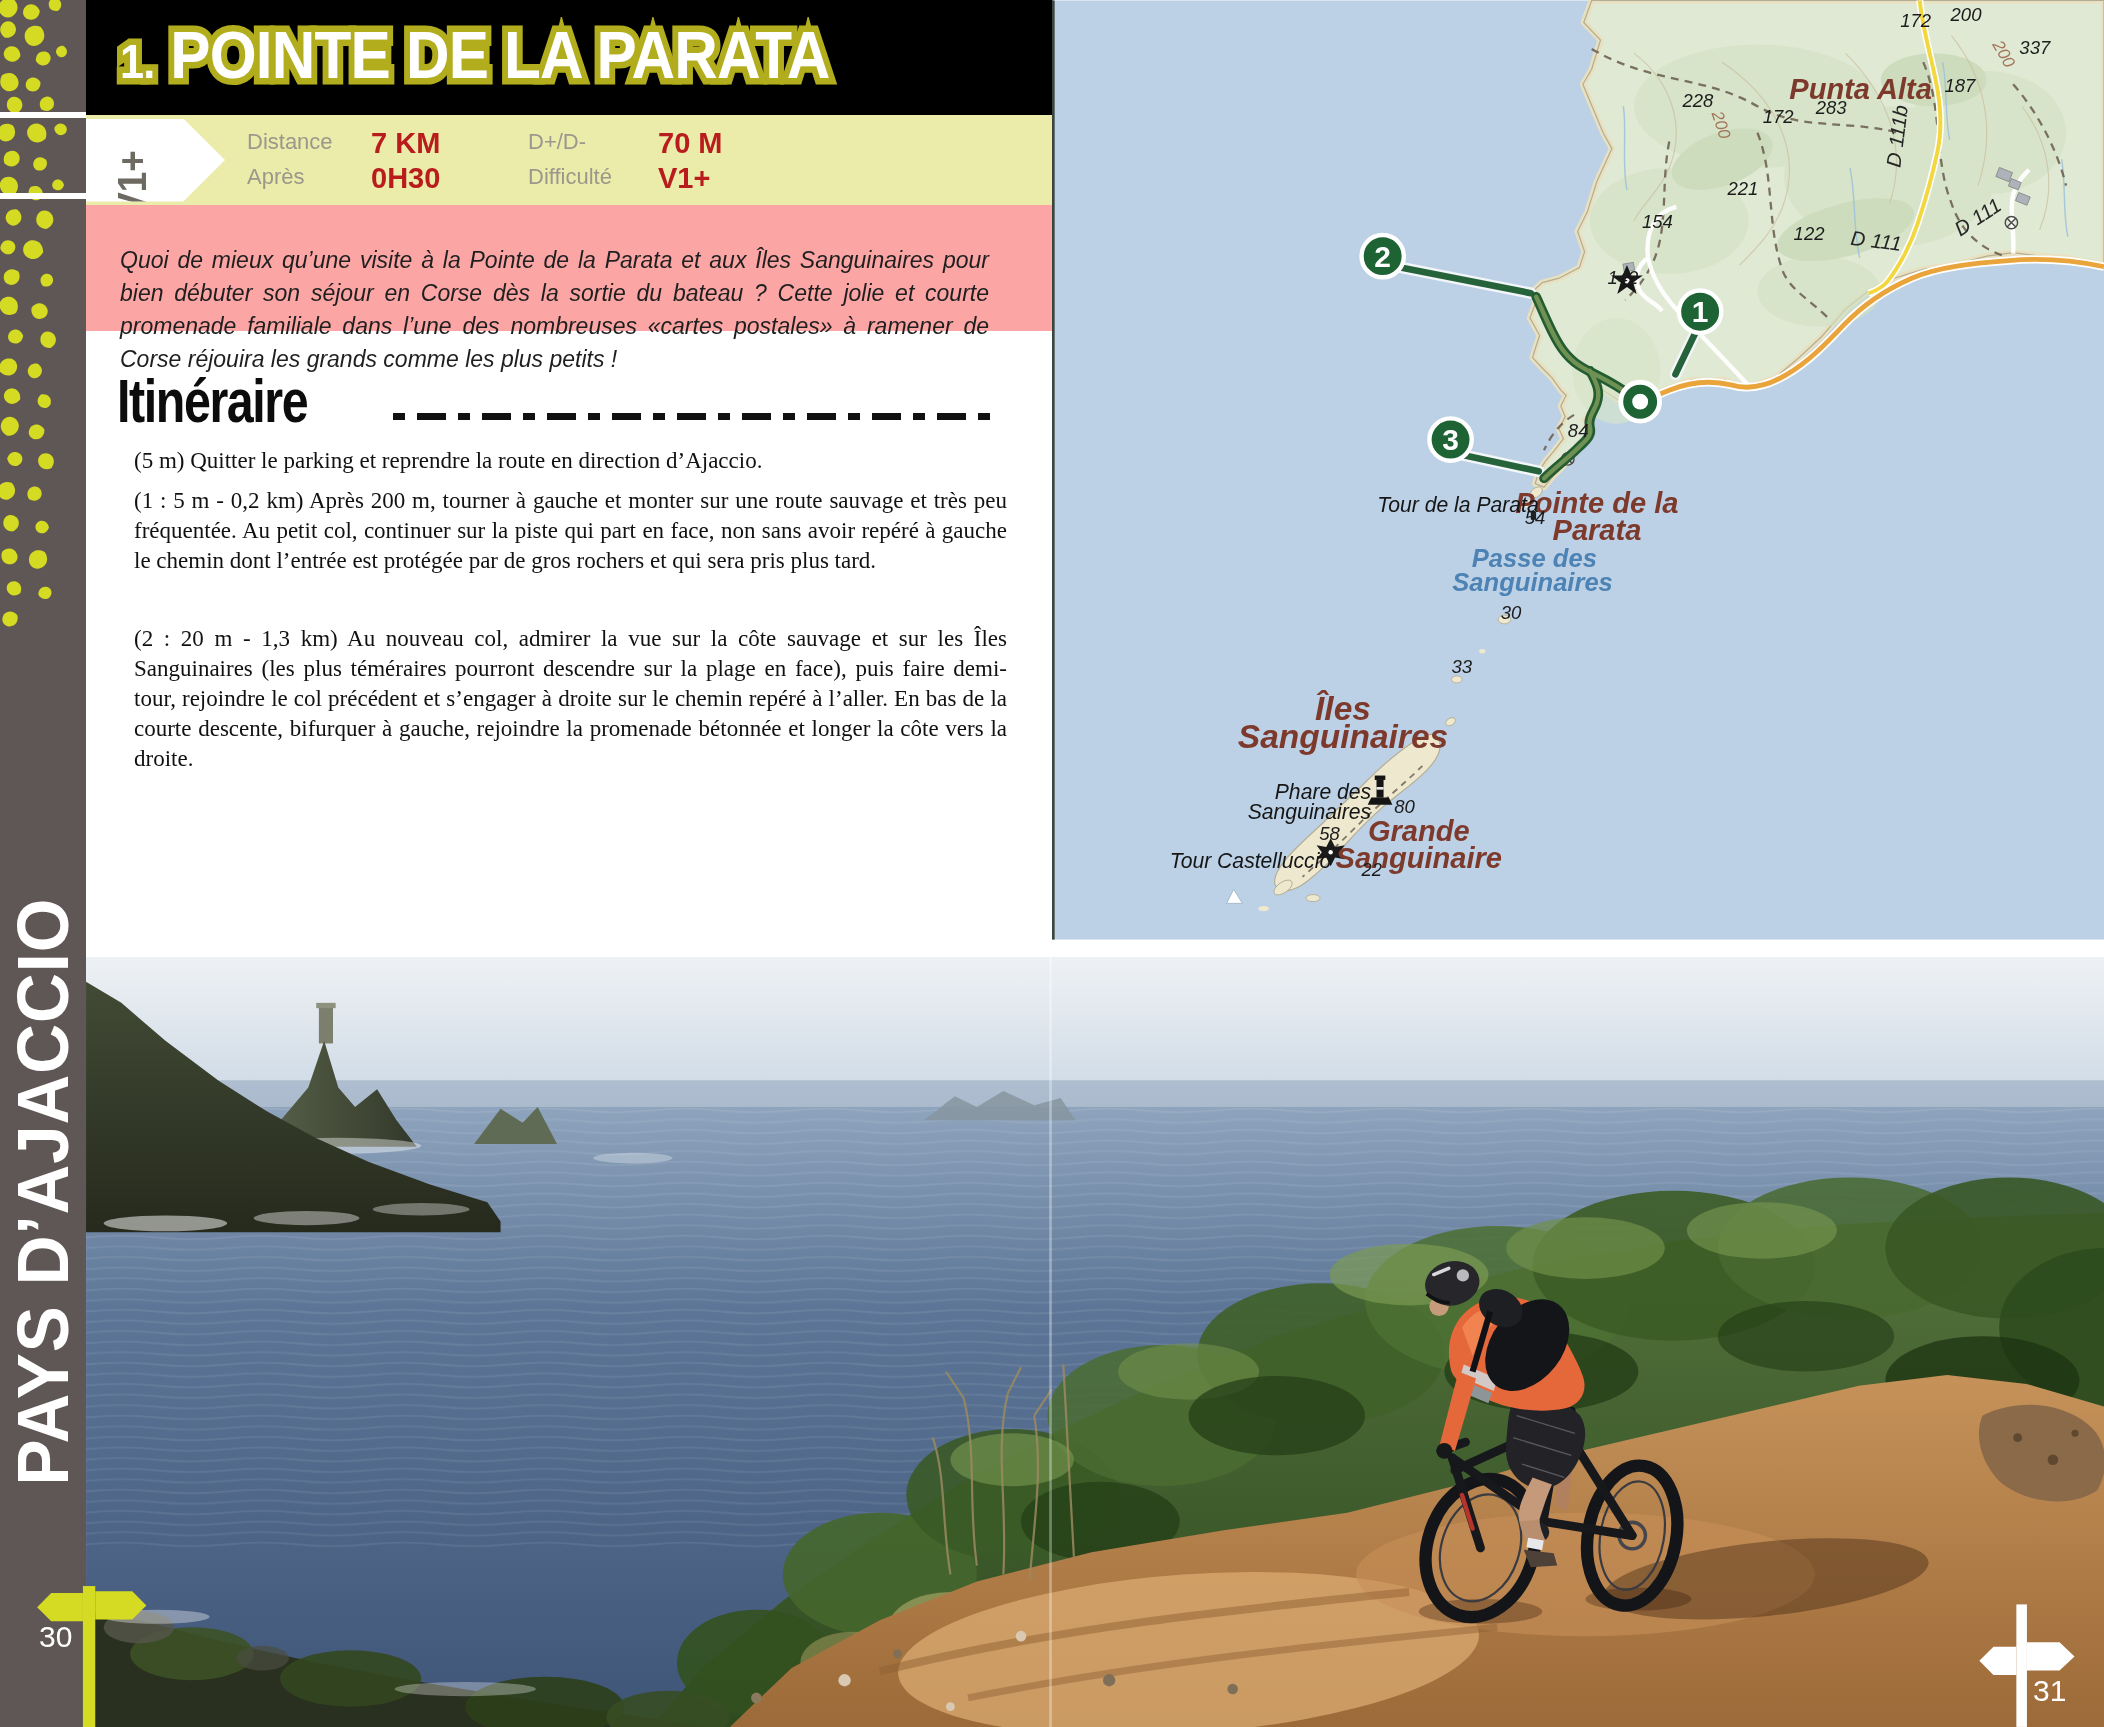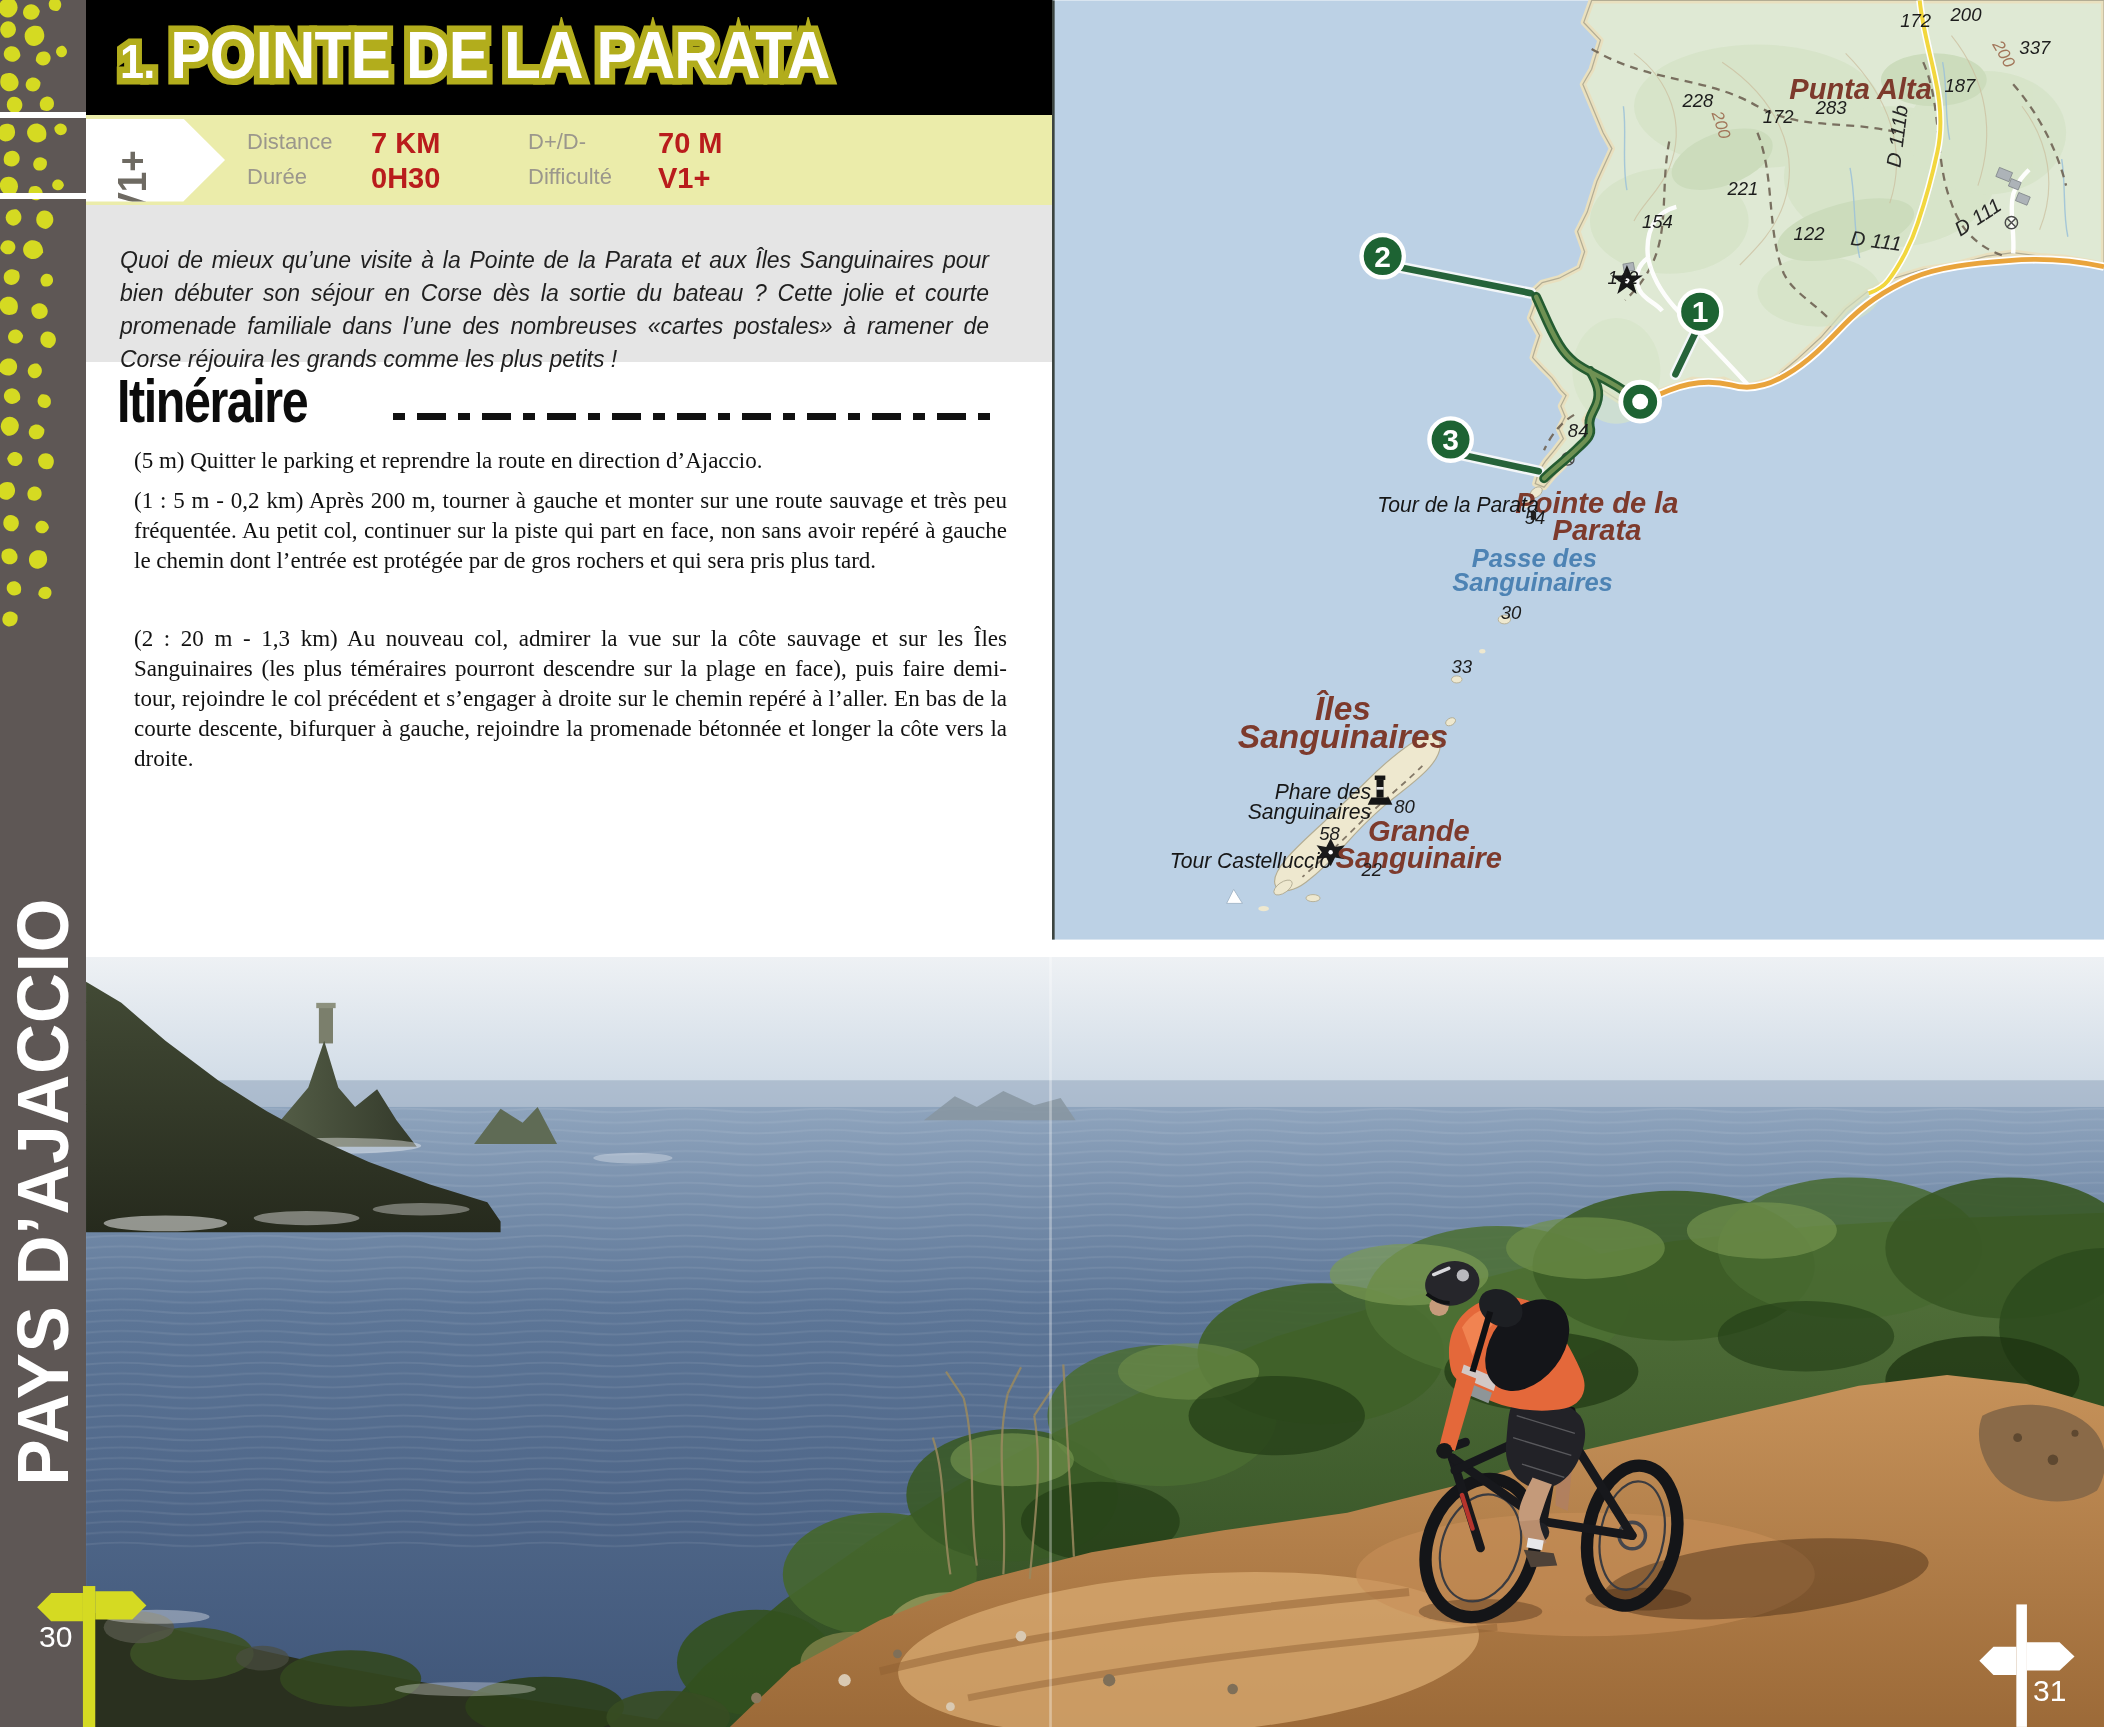--- a/index.html
+++ b/index.html
@@ -31,21 +31,21 @@
          clip-path:polygon(0 0,70% 0,100% 50%,70% 100%,0 100%);}
   .badge span{position:absolute;left:8.8px;top:41px;transform:rotate(-90deg) scaleX(.9);
          font-weight:bold;font-size:41px;color:#6e6a62;}
   .stat{position:absolute;}
   .s-label{position:absolute;font-size:22px;color:#9b978c;white-space:nowrap;}
   .s-value{position:absolute;font-size:29px;font-weight:bold;color:#b91c1c;white-space:nowrap;}
   .st0 .s-label{left:161px;top:14px}.st0 .s-value{left:285px;top:11.5px}
   .st1 .s-label{left:161px;top:49px}.st1 .s-value{left:285px;top:47px}
   .st2 .s-label{left:442px;top:14px}.st2 .s-value{left:572px;top:11.5px}
   .st3 .s-label{left:442px;top:49px}.st3 .s-value{left:572px;top:47px}
-  .band-intro{position:absolute;left:86px;top:205px;width:967px;height:157px;background:#e5e5e5;}
+  .band-intro{position:absolute;left:86px;top:205px;width:967px;height:126px;background:#fca5a5;}
   .intro-text{position:absolute;left:34px;top:16px;width:869px;font-style:italic;
          font-size:23px;line-height:33px;color:#1f1f1f;text-align:justify;}
   
   .itin-h{position:absolute;left:117px;top:365px;margin:0;font-size:62px;color:#0c0c0c;
          transform:scaleX(.78);transform-origin:left top;letter-spacing:-1.8px;}
   .itin-dash{position:absolute;left:393px;top:413px;width:600px;height:7px;
          background:repeating-linear-gradient(90deg,#111 0 12.4px,transparent 12.4px 24px,
          #111 24px 53px,transparent 53px 65px);}
   .step{position:absolute;left:119px;width:873px;margin:15px;font-size:23px;line-height:30px;
          color:#111;text-align:justify;font-family:Liberation Serif, serif;}
@@ -142,21 +142,21 @@
 
   <div class="band-stats">
     <div class="badge">
         <span>V1+</span>
       </div>
     <div class="stat st0">
       <span class="s-label">Distance</span>
         <span class="s-value">7 KM</span>
       </div>
     <div class="stat st1">
-      <span class="s-label">Durée</span>
+      <span class="s-label">Après</span>
         <span class="s-value">0H30</span>
       </div>
     <div class="stat st2">
       <span class="s-label">D+/D-</span>
         <span class="s-value">70 M</span>
       </div>
     <div class="stat st3">
       <span class="s-label">Difficulté</span>
         <span class="s-value">V1+</span>
       </div>

